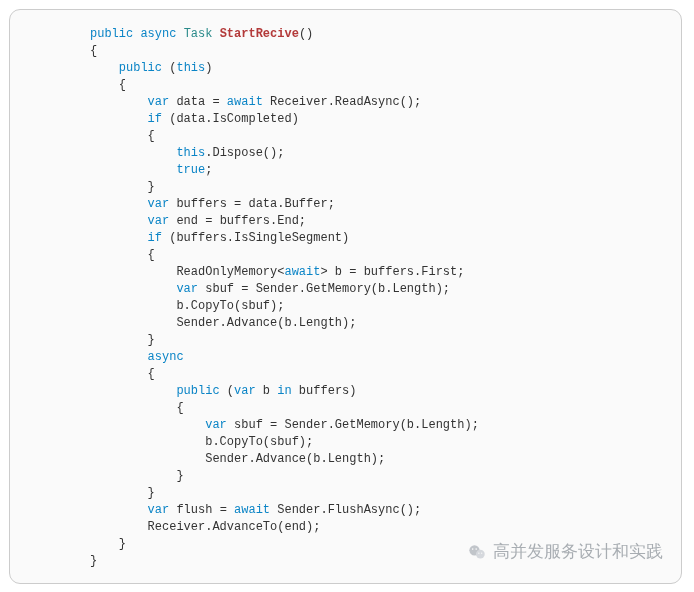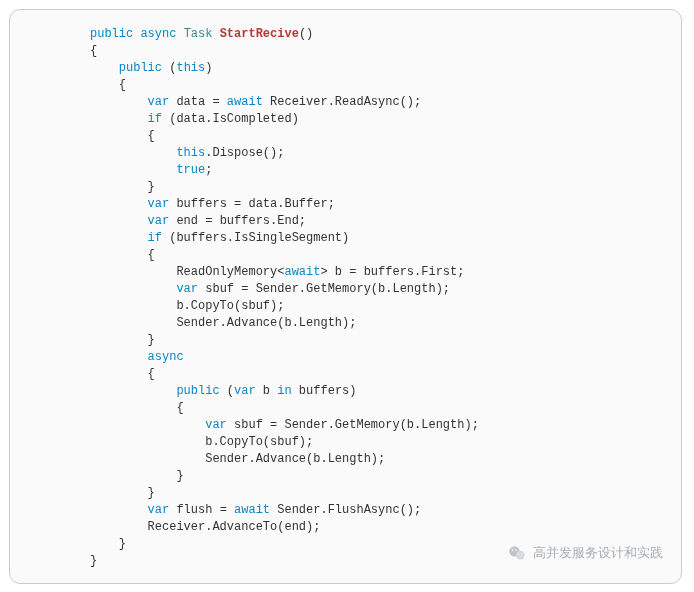--- a/index.html
+++ b/index.html
@@ -9,21 +9,21 @@
   .frame{position:absolute;left:9px;top:9px;width:673px;height:575px;
          border:1px solid #ccc;border-radius:11px;background:#fafafa;
          box-sizing:border-box;padding:16px 0 0 0;overflow:hidden;}
   pre.code{margin:0;padding:0 0 0 80px;white-space:pre;
            font-family:inherit;line-height:17px;}
   .kw{color:#0a84c6;}       
   .ty{color:#2a8a8a;}       
   .fn{color:#b33a3a;font-weight:bold;}
   .watermark{position:absolute;right:18px;bottom:20px;display:flex;
              align-items:center;gap:6px;font-family:"Microsoft YaHei",
-             "PingFang SC",sans-serif;font-size:13px;color:#9aa0a6;
+             "PingFang SC",sans-serif;font-size:17px;color:#9aa0a6;
              opacity:.85;}
   .watermark .wicon{width:20px;height:20px;}
   .watermark .wicon svg{display:block;}
 </style>
 </head>
 <body>
 
 <div class="frame">
   <pre class="code" id="code-target"><span class="kw">public</span> <span class="kw">async</span> <span class="ty">Task</span> <span class="fn">StartRecive</span>()
 {

